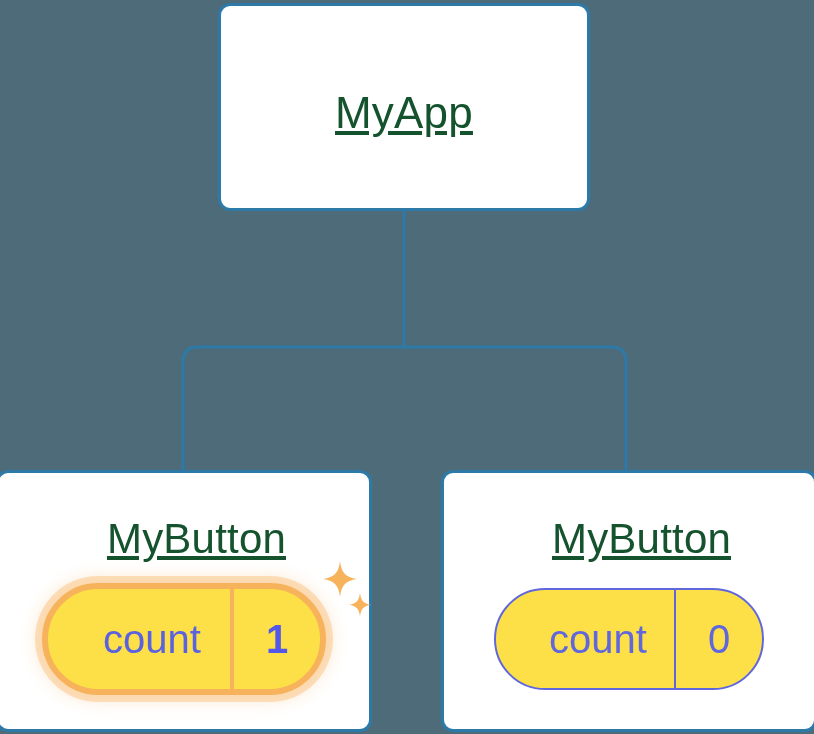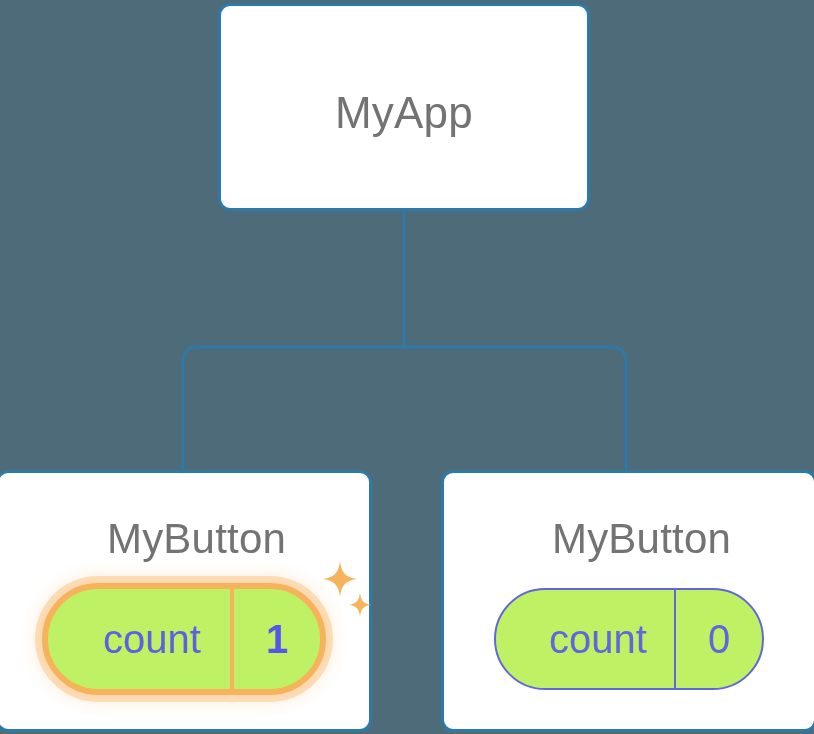--- a/index.html
+++ b/index.html
@@ -56,25 +56,26 @@
     top: 470px;
     width: 376px;
     height: 262px;
   }
 
   .card-title {
     position: absolute;
     left: 0;
     right: 0;
     text-align: center;
-    color: #737373;
+    color: #14532d;
     font-size: 42px;
     font-weight: 400;
     letter-spacing: 0.2px;
     white-space: nowrap;
+    text-decoration: underline;
   }
 
   #card-root .card-title {
     top: 82px;
     font-size: 44px;
   }
 
   .child-card .card-title {
     top: 42px;
     margin-left: 25px;
@@ -85,21 +86,21 @@
     position: absolute;
     left: 50%;
     transform: translateX(-50%);
     top: 115px;
   }
 
   .pill {
     position: relative;
     display: flex;
     align-items: stretch;
-    background: #bef264;
+    background: #fde047;
     box-sizing: border-box;
   }
 
   
   .pill.plain {
     width: 270px;
     height: 102px;
     border: 2px solid #6067dd;
     border-radius: 51px;
   }

